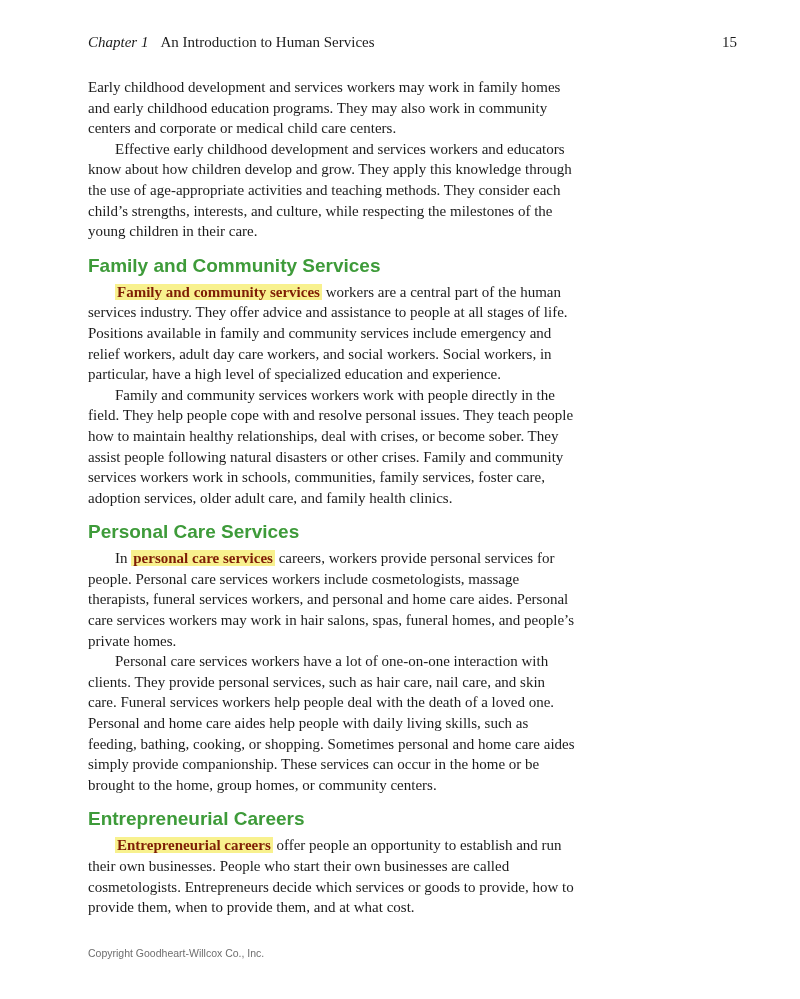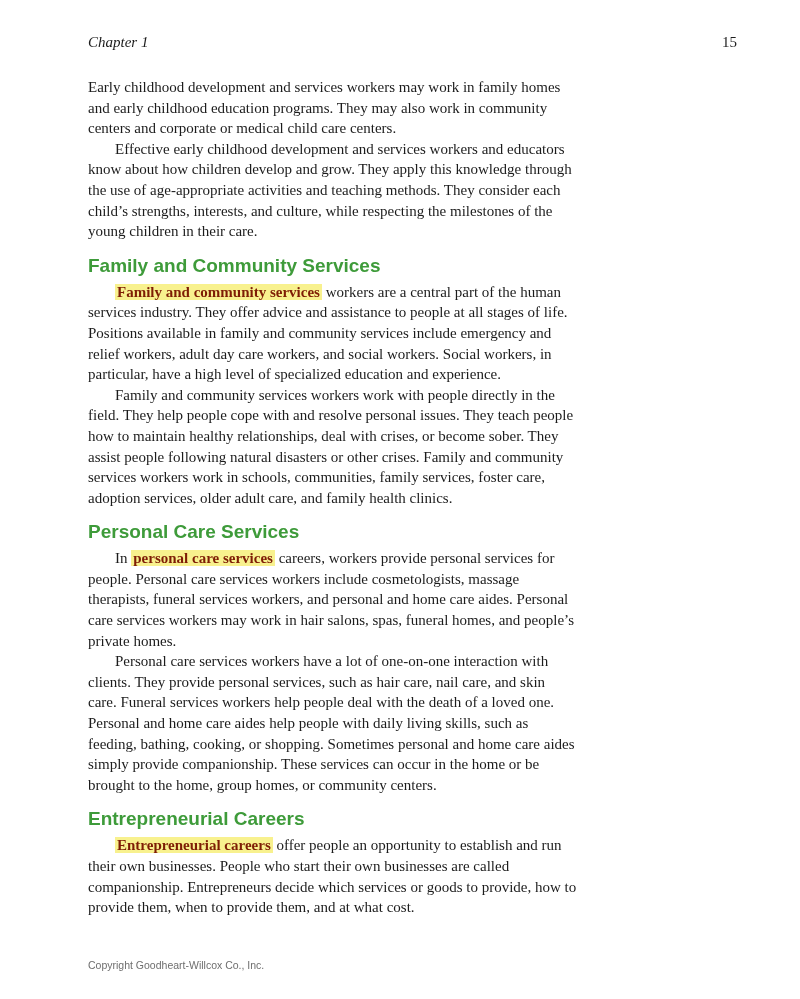--- a/index.html
+++ b/index.html
@@ -43,34 +43,35 @@
   .term {
     background: #f8f18e;
     color: #7e1d05;
     font-weight: bold;
     padding: 0 2px;
   }
   .italic { }
   .footer {
     position: absolute;
     left: 88px;
-    bottom: 28px;
+    bottom: 40px;
     font-family: "Liberation Sans", sans-serif;
     font-size: 10.5px;
     color: #6e6e6e;
   }
 </style>
 </head>
 <body>
 
 <div class="page">
 
   <div class="running-head">
     <div class="left-group">
       <span class="chapter-label">Chapter 1</span>
+      <span class="chapter-title">An Introduction to Human Services</span>
     </div>
     <span class="page-number">15</span>
   </div>
 
   <div class="body-col">
 
     <p class="body-para">Early childhood development and services workers may work in family homes and early childhood education programs. They may also work in community centers and corporate or medical child care centers.</p>
 
     <p class="body-para indent">Effective early childhood development and services workers and educators know about how children develop and grow. They apply this knowledge through the use of age-appropriate activities and teaching methods. They consider each child’s strengths, interests, and culture, while respecting the milestones of the young children in their care.</p>
 
@@ -81,19 +82,19 @@
     <p class="body-para indent">Family and community services workers work with people directly in the field. They help people cope with and resolve personal issues. They teach people how to maintain healthy relationships, deal with crises, or become sober. They assist people following natural disasters or other crises. Family and community services workers work in schools, communities, family services, foster care, adoption services, older adult care, and family health clinics.</p>
 
     <h2 class="section-heading">Personal Care Services</h2>
 
     <p class="body-para indent"><span>In </span><span class="term">personal care services</span><span> careers, workers provide personal services for people. Personal care services workers include cosmetologists, massage therapists, funeral services workers, and personal and home care aides. Personal care services workers may work in hair salons, spas, funeral homes, and people’s private homes.</span></p>
 
     <p class="body-para indent">Personal care services workers have a lot of one-on-one interaction with clients. They provide personal services, such as hair care, nail care, and skin care. Funeral services workers help people deal with the death of a loved one. Personal and home care aides help people with daily living skills, such as feeding, bathing, cooking, or shopping. Sometimes personal and home care aides simply provide companionship. These services can occur in the home or be brought to the home, group homes, or community centers.</p>
 
     <h2 class="section-heading">Entrepreneurial Careers</h2>
 
-    <p class="body-para indent"><span class="term">Entrepreneurial careers</span><span> offer people an opportunity to establish and run their own businesses. People who start their own businesses are called </span><span class="italic">companionship</span><span>. Entrepreneurs decide which services or goods to provide, how to provide them, when to provide them, and at what cost.</span></p>
+    <p class="body-para indent"><span class="term">Entrepreneurial careers</span><span> offer people an opportunity to establish and run their own businesses. People who start their own businesses are called </span><span class="italic">cosmetologists</span><span>. Entrepreneurs decide which services or goods to provide, how to provide them, when to provide them, and at what cost.</span></p>
 
   </div>
 
   <div class="footer">Copyright Goodheart-Willcox Co., Inc.</div>
 
 </div>
 
 </body></html>

